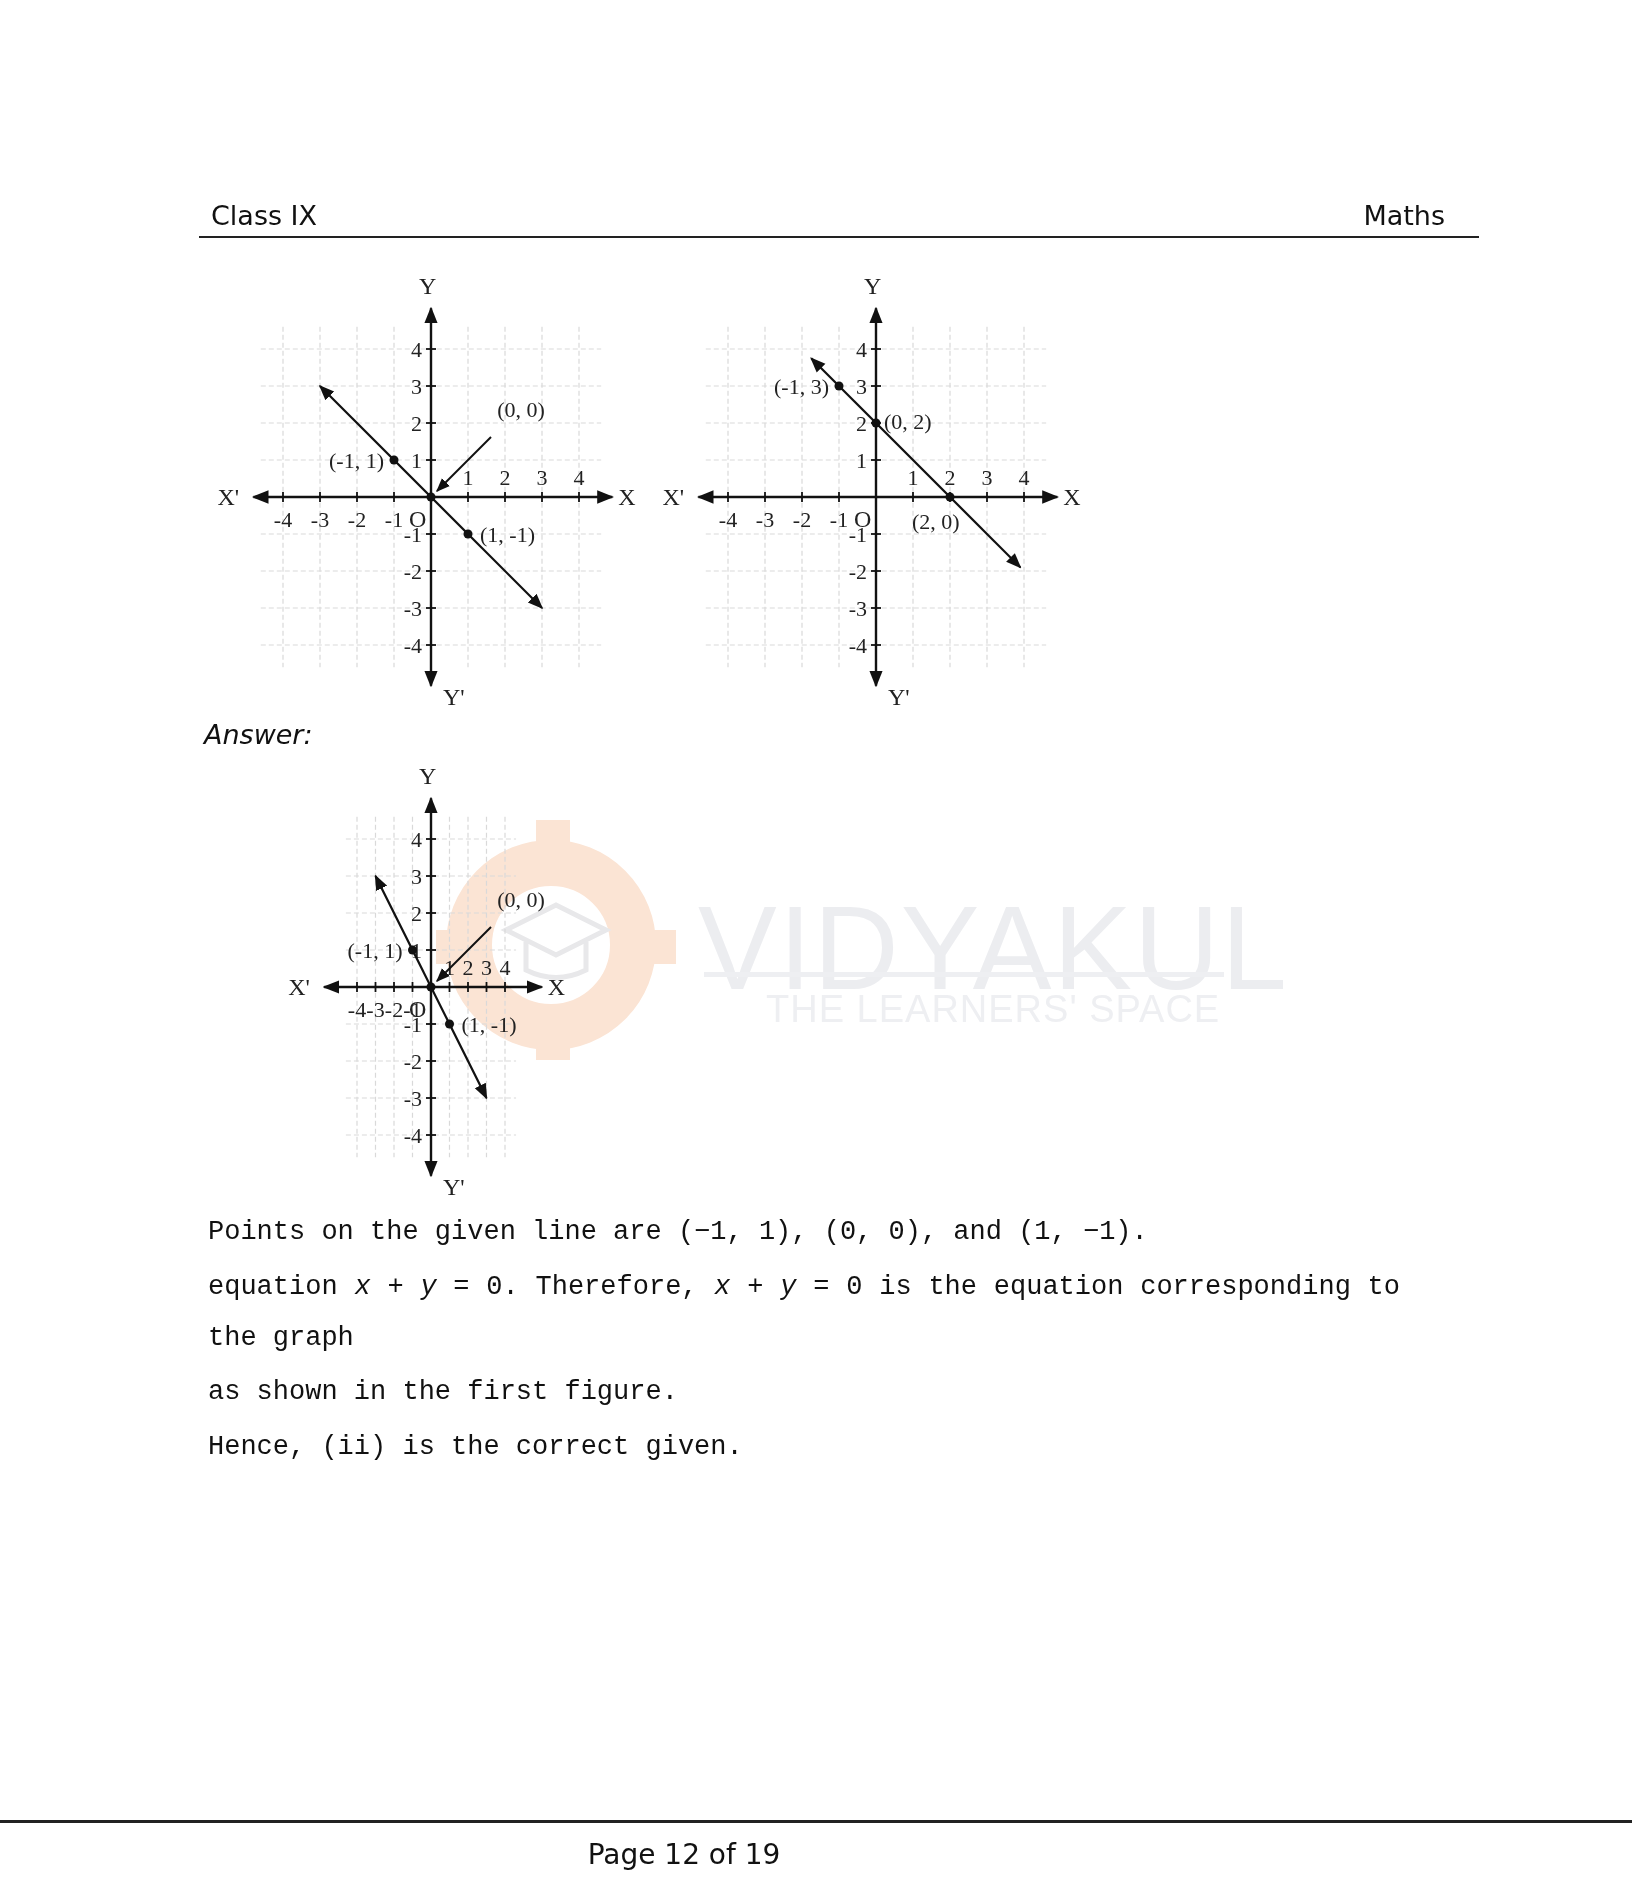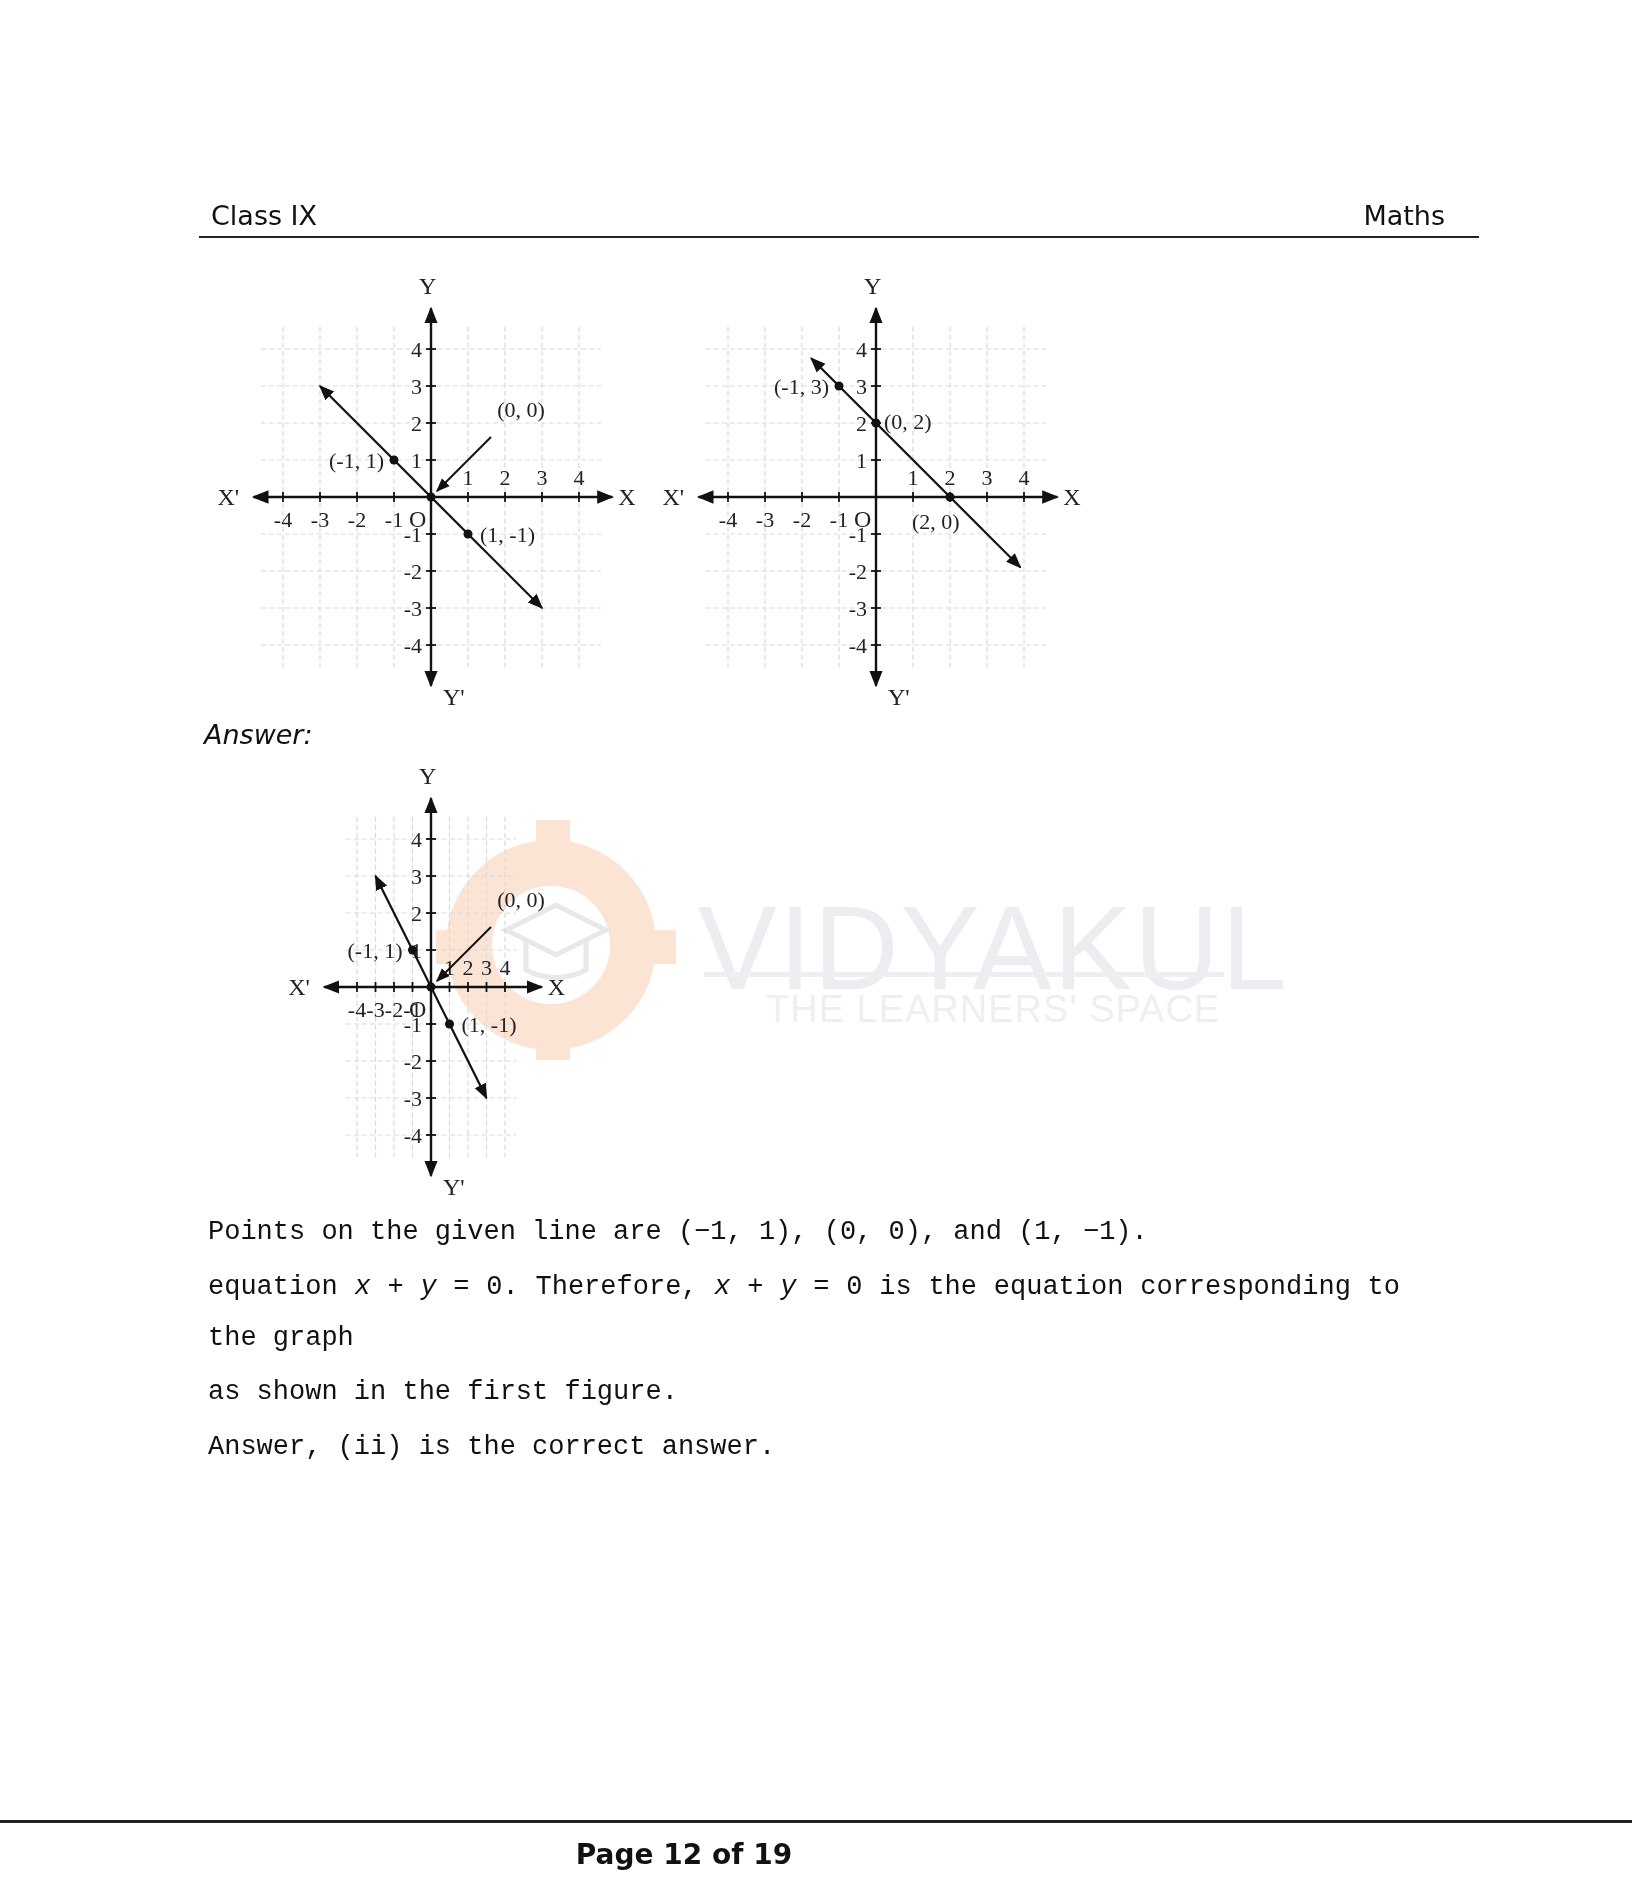--- a/index.html
+++ b/index.html
@@ -21,21 +21,21 @@
   .body-text i { font-style:italic; }
   .watermark { position:absolute; left:436px; top:820px; width:800px; height:240px; pointer-events:none; }
   .wm-title { position:absolute; left:262px; top:60px; font-family:"Liberation Sans", sans-serif;
               font-size:118px; letter-spacing:2px; color:#ecedf0; }
   .wm-line { position:absolute; left:268px; top:152px; width:520px; height:5px; background:#eeeff2; }
   .wm-sub { position:absolute; left:330px; top:168px; font-family:"Liberation Sans", sans-serif;
             font-size:38px; color:#eeeff2; letter-spacing:1px; }
   .wm-gear { position:absolute; left:0; top:0; }
   .footer-rule { position:absolute; left:0; top:1820px; width:1632px; height:3px; background:#222; }
   .footer { position:absolute; left:0; top:1838px; width:1368px; text-align:center;
-            font-size:28px; font-weight:bold; }
+            font-size:28px; font-weight:normal; }
 </style>
 </head>
 <body>
 
 <div class="header">
   <span class="h-left">Class IX</span>
   <span class="h-right">Maths</span>
 </div>
 
 <svg class="graph" style="left:195px; top:270px;" width="460" height="440">
@@ -288,17 +288,17 @@
     <line x1="296" y1="167" x2="242" y2="221" stroke="#111" stroke-width="2" marker-end="url(#ah2)"></line>
     <text x="326" y="147" font-size="22" text-anchor="middle">(0, 0)</text>
     <circle cx="254.5" cy="264" r="4.5" fill="#111"></circle>
     <text x="266.5" y="272" font-size="22" text-anchor="start">(1, -1)</text>
   </svg>
 
 <div class="body-text">
   <p>Points on the given line are (−1, 1), (0, 0), and (1, −1).</p>
   <p><span>equation </span><i>x</i><span> + </span><i>y</i><span> = 0. Therefore, </span><i>x</i><span> + </span><i>y</i><span> = 0 is the equation corresponding to the graph</span></p>
   <p>as shown in the first figure.</p>
-  <p>Answer, (ii) is the correct answer.</p>
+  <p>Hence, (ii) is the correct given.</p>
 </div>
 
 <div class="footer-rule"></div>
 <div class="footer">Page 12 of 19</div>
 
 </body></html>

